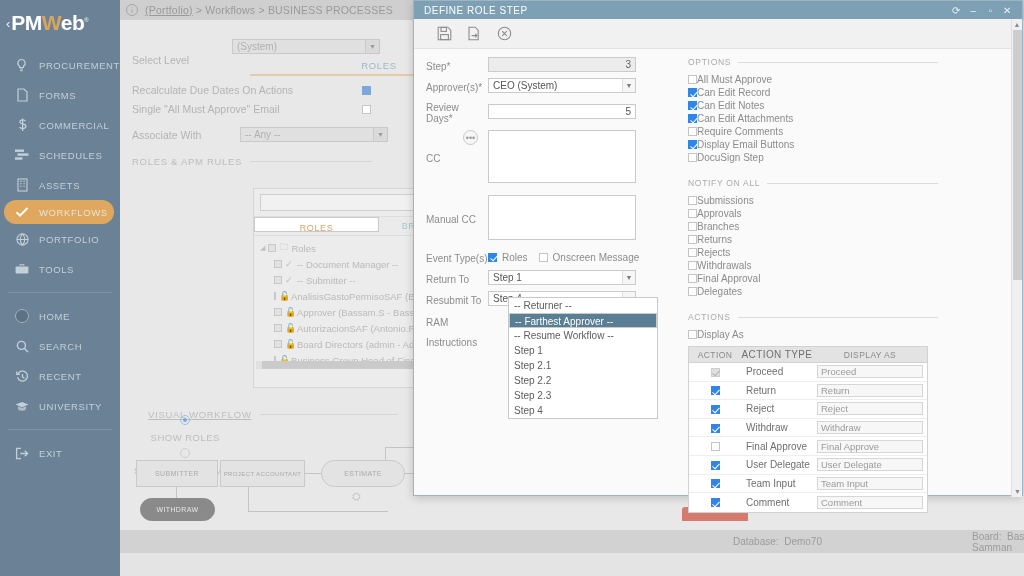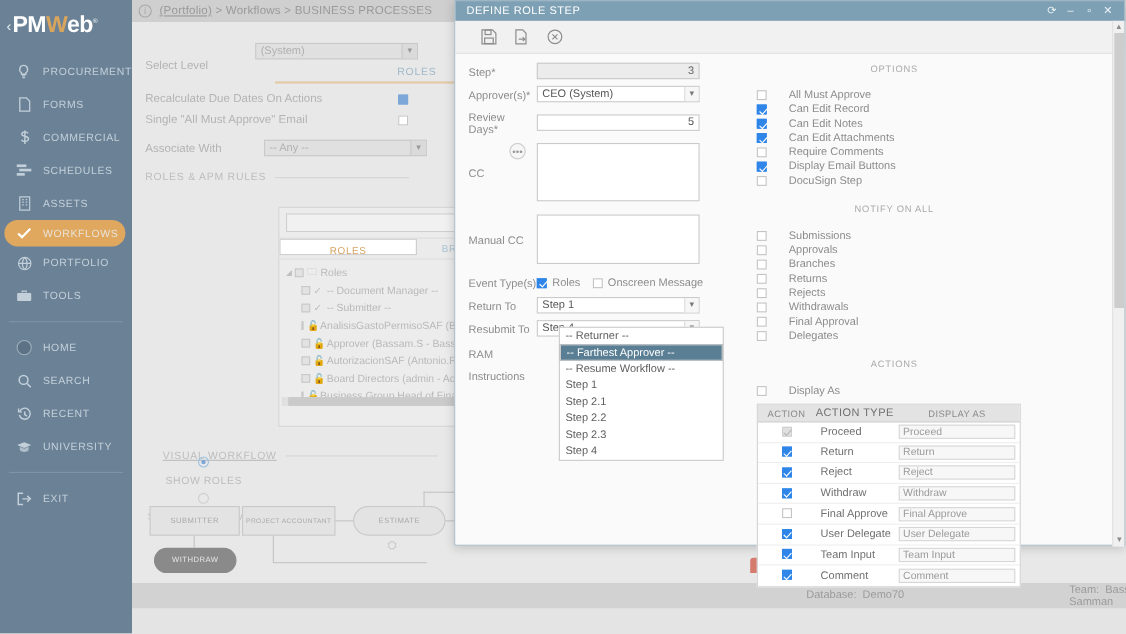--- a/index.html
+++ b/index.html
@@ -190,23 +190,23 @@
   
   #ddlist{
     position:absolute; left:74px; top:248px; width:150px; z-index:30;
     border:1px solid #c9c9c9; background:#fff; font-size:10px;margin-left:20px;
   }
   #ddlist div{ padding:1px 5px; color:#5d5d5d; line-height:13px; cursor:default;}
   #ddlist div.sel{ background:#5a7f95; color:#fff; }
 
   
   #right{ position:absolute; left:274px; top:8px; width:250px; }
-  .grptitle{ display:flex; align-items:center; gap:7px; color:#aaa; font-size:8.5px; letter-spacing:.7px; margin-bottom:6px;flex-direction:column;}
+  .grptitle{ display:flex; align-items:center; gap:7px; color:#aaa; font-size:8.5px; letter-spacing:.7px; margin-bottom:6px;}
   .grptitle .rule{ flex:1; height:1px; background:#dcdcdc; }
-  .opt{ display:flex; align-items:center; gap:20px; font-size:10px; color:#8c8c8c; height:13px; }
+  .opt{ display:flex; align-items:center; gap:0; font-size:10px; color:#8c8c8c; height:13px; }
 
   
   #atable{ width:240px; border:1px solid #d2d2d2; background:#fff; margin-top:5px; }
   #atable .th{
     display:flex; background:#e3e3e3; color:#8a8a8a; font-size:8.5px; letter-spacing:.4px;
     height:16px; align-items:center; border-bottom:1px solid #d2d2d2;
   }
   #atable .th span{ text-align:center; }
   #atable .trow{ display:flex; align-items:center; height:18.6px; border-bottom:1px solid #eee; }
   .c1{ width:52px; text-align:center; }
@@ -506,21 +506,21 @@
 
     <div class="edge-box" style="left:836px;top:58px;width:54px;height:18px;"></div>
     <div class="edge-box" style="left:836px;top:80px;width:54px;height:16px;"></div>
     <div class="edge-box" style="left:856px;top:100px;width:11px;height:11px;background:#f0f0f0;"></div>
     <div class="edge-box" style="left:856px;top:116px;width:11px;height:11px;background:#f0f0f0;"></div>
     <div class="edge-box" style="left:830px;top:165px;width:62px;height:1px;border:0;background:#d8d8d8;"></div>
     <div class="edge-box" style="left:836px;top:178px;width:48px;height:16px;"></div>
 
     <div id="statusbar">
       <span class="db"><span>Database:</span>&nbsp;&nbsp;<span>Demo70</span></span>
-      <span class="us"><span>Team:</span>&nbsp;&nbsp;<span>Bassam Samman</span></span>
+      <span class="us"><span>Board:</span>&nbsp;&nbsp;<span>Bassam Samman</span></span>
     </div>
   </div>
 </div>
 
 <div id="dialog">
 
   <div id="dlg-title">
     <span>DEFINE ROLE STEP</span>
     <span class="sp"></span>
     <span class="tb">⟳</span>

